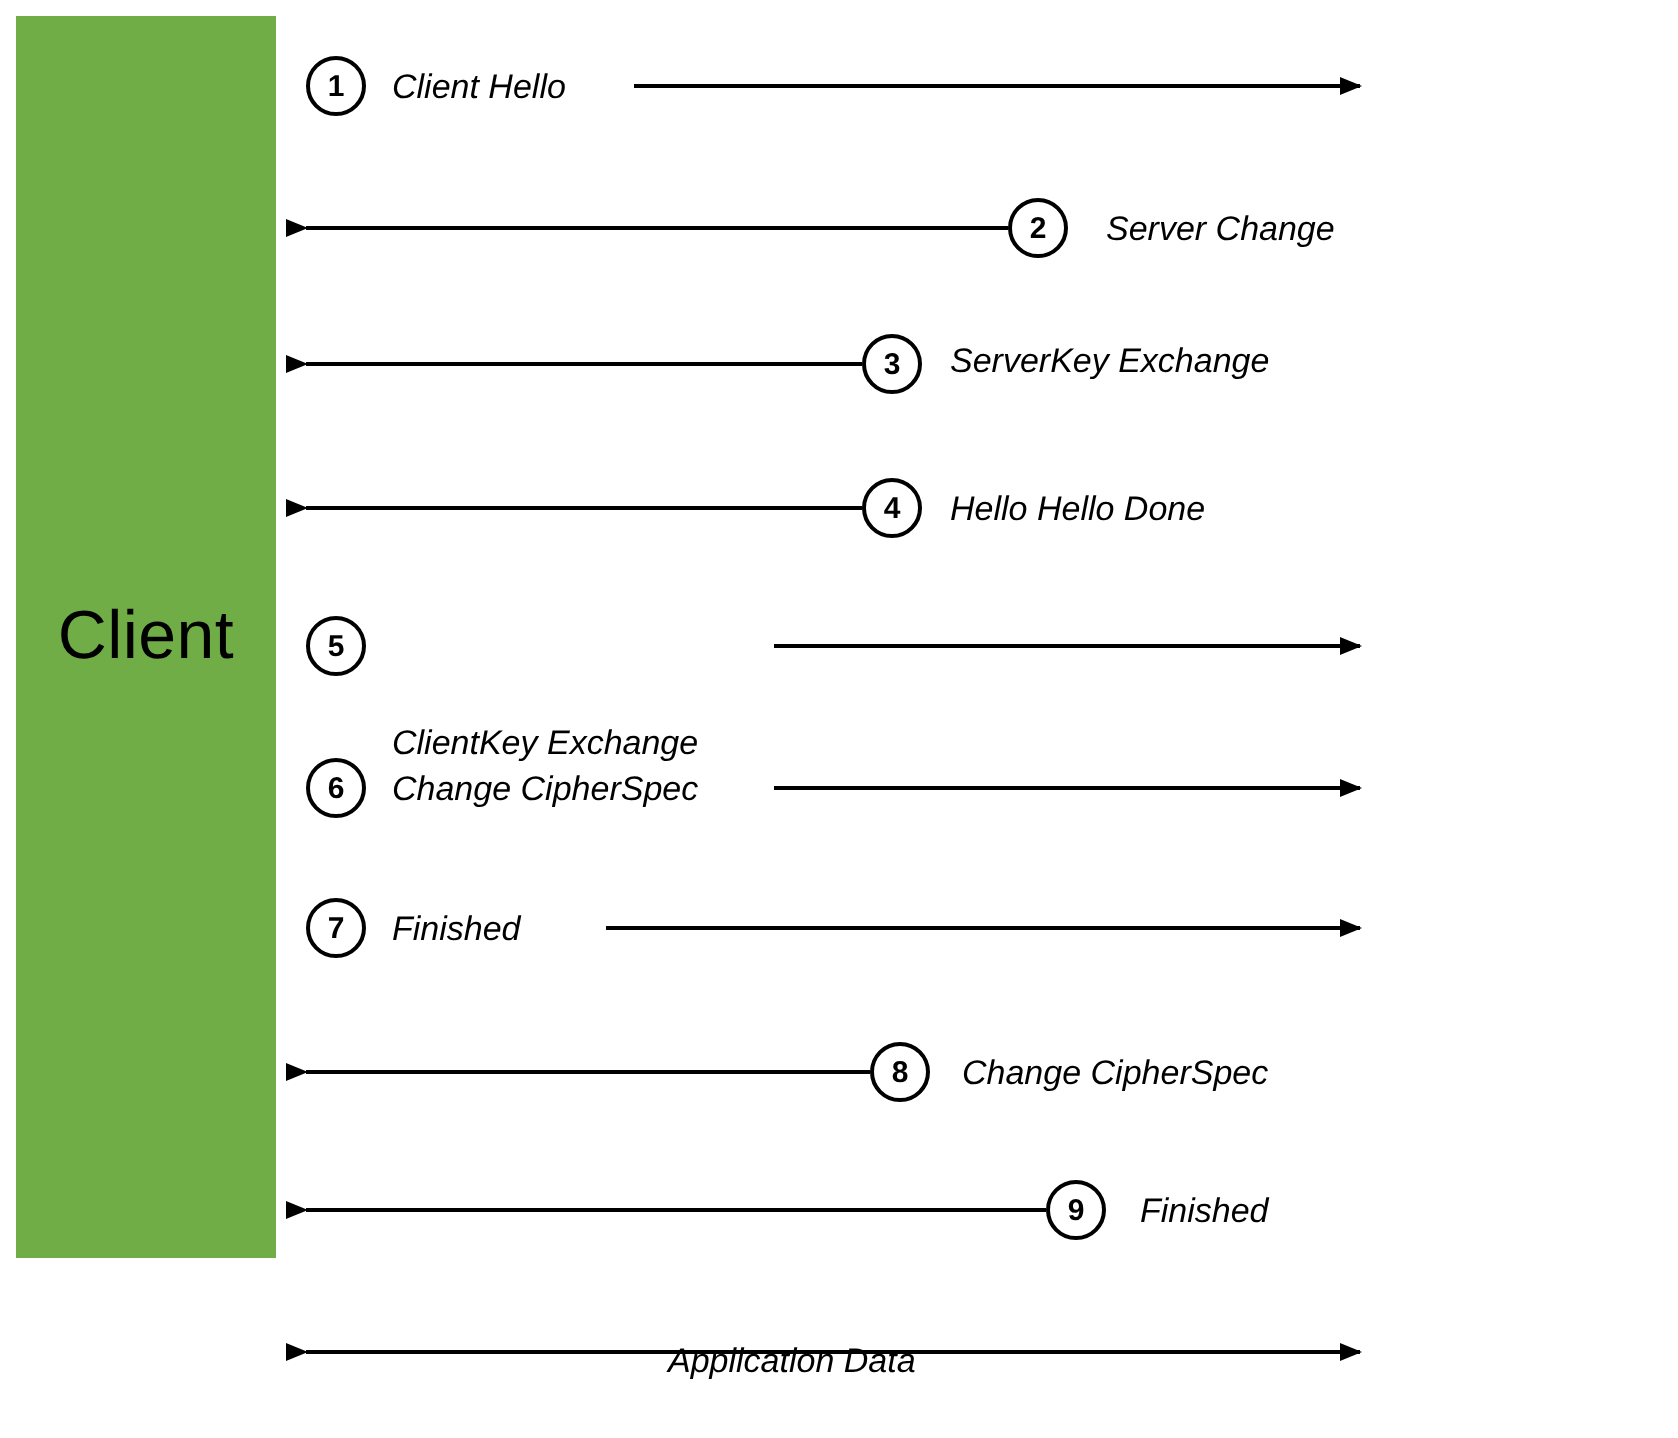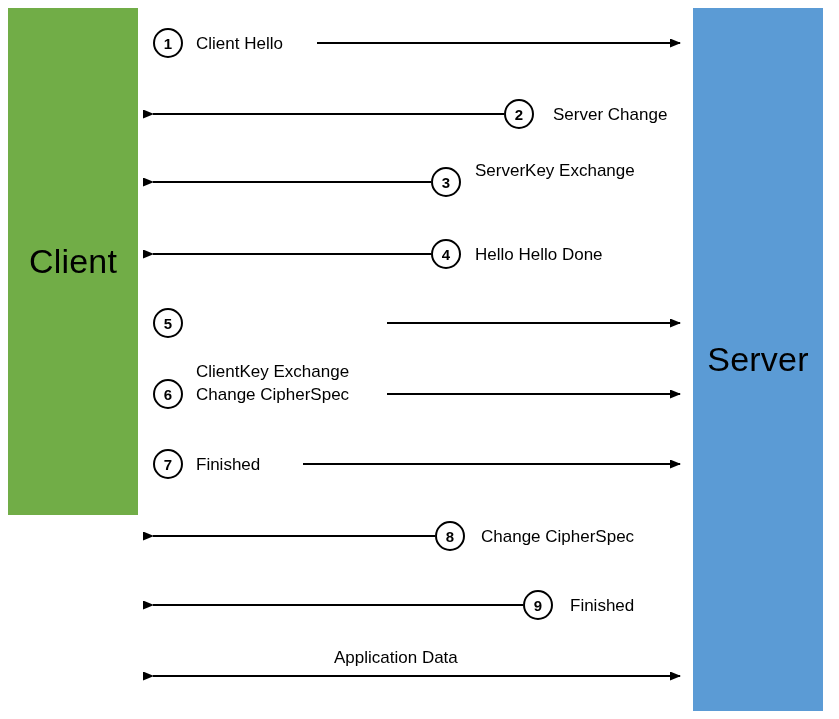--- a/index.html
+++ b/index.html
@@ -26,21 +26,21 @@
     color: #000000;
     font-size: 34px;
     font-family: "Liberation Sans", sans-serif;
     font-weight: 400;
     letter-spacing: 0.2px;
   }
   #client-block {
     left: 8px;
     top: 8px;
     width: 130px;
-    height: 507px;
+    height: 621px;
   }
   #server-block {
     left: 693px;
     top: 8px;
     width: 130px;
     height: 703px;
   }
   #flow-layer {
     position: absolute;
     left: 0;
@@ -48,20 +48,21 @@
     width: 839px;
     height: 719px;
   }
   .msg-label {
     position: absolute;
     font-size: 17px;
     font-family: "Liberation Sans", sans-serif;
     color: #000000;
     white-space: nowrap;
     line-height: 1;
+    font-style: italic;
   }
   .step-num {
     position: absolute;
     font-size: 15px;
     font-weight: bold;
     font-family: "Liberation Sans", sans-serif;
     color: #000000;
     text-align: center;
     line-height: 1;
     white-space: nowrap;
@@ -69,23 +70,20 @@
 </style>
 </head>
 <body>
 
 <div id="canvas">
 
   <div class="party-block" id="client-block" style="background: rgb(113, 173, 71);">
     <span>Client</span>
   </div>
 
-  <div class="party-block" id="server-block" style="background: rgb(91, 155, 213);">
-    <span>Server</span>
-  </div>
 
   <svg id="flow-layer" viewBox="0 0 839 719" xmlns="http://www.w3.org/2000/svg">
     <defs>
       <marker id="arrow-right" markerWidth="11" markerHeight="9" refX="10" refY="4.5" orient="auto" markerUnits="userSpaceOnUse">
         <path d="M0,0 L11,4.5 L0,9 z" fill="#000000"></path>
       </marker>
       <marker id="arrow-left" markerWidth="11" markerHeight="9" refX="1" refY="4.5" orient="auto-start-reverse" markerUnits="userSpaceOnUse">
         <path d="M11,0 L0,4.5 L11,9 z" fill="#000000"></path>
       </marker>
     </defs>
@@ -129,29 +127,29 @@
         <line x1="153" y1="676" x2="680" y2="676" stroke="#000000" stroke-width="2" marker-start="url(#arrow-left)" marker-end="url(#arrow-right)"></line>
       </g>
   </svg>
 
   <div id="flow-text">
       <div class="step-num" style="left: 148px; top: 36px; width: 40px;">1</div>
       <div class="msg-label" style="left: 196px; top: 35px;">Client Hello</div>
       <div class="step-num" style="left: 499px; top: 107px; width: 40px;">2</div>
       <div class="msg-label" style="left: 553px; top: 106px;">Server Change</div>
       <div class="step-num" style="left: 426px; top: 175px; width: 40px;">3</div>
-      <div class="msg-label" style="left: 475px; top: 162px;">ServerKey Exchange</div>
+      <div class="msg-label" style="left: 475px; top: 172px;">ServerKey Exchange</div>
       <div class="step-num" style="left: 426px; top: 247px; width: 40px;">4</div>
       <div class="msg-label" style="left: 475px; top: 246px;">Hello Hello Done</div>
       <div class="step-num" style="left: 148px; top: 316px; width: 40px;">5</div>
       <div class="msg-label" style="left: 196px; top: 315px; margin-top: 48px;">ClientKey Exchange</div>
       <div class="step-num" style="left: 148px; top: 387px; width: 40px;">6</div>
       <div class="msg-label" style="left: 196px; top: 386px;">Change CipherSpec</div>
       <div class="step-num" style="left: 148px; top: 457px; width: 40px;">7</div>
       <div class="msg-label" style="left: 196px; top: 456px;">Finished</div>
       <div class="step-num" style="left: 430px; top: 529px; width: 40px;">8</div>
       <div class="msg-label" style="left: 481px; top: 528px;">Change CipherSpec</div>
       <div class="step-num" style="left: 518px; top: 598px; width: 40px;">9</div>
       <div class="msg-label" style="left: 570px; top: 597px;">Finished</div>
-      <div class="msg-label" style="left: 334px; top: 649px;">Application Data</div>
+      <div class="msg-label" style="left: 334px; top: 672px;">Application Data</div>
     </div>
 
 </div>
 
 </body></html>

